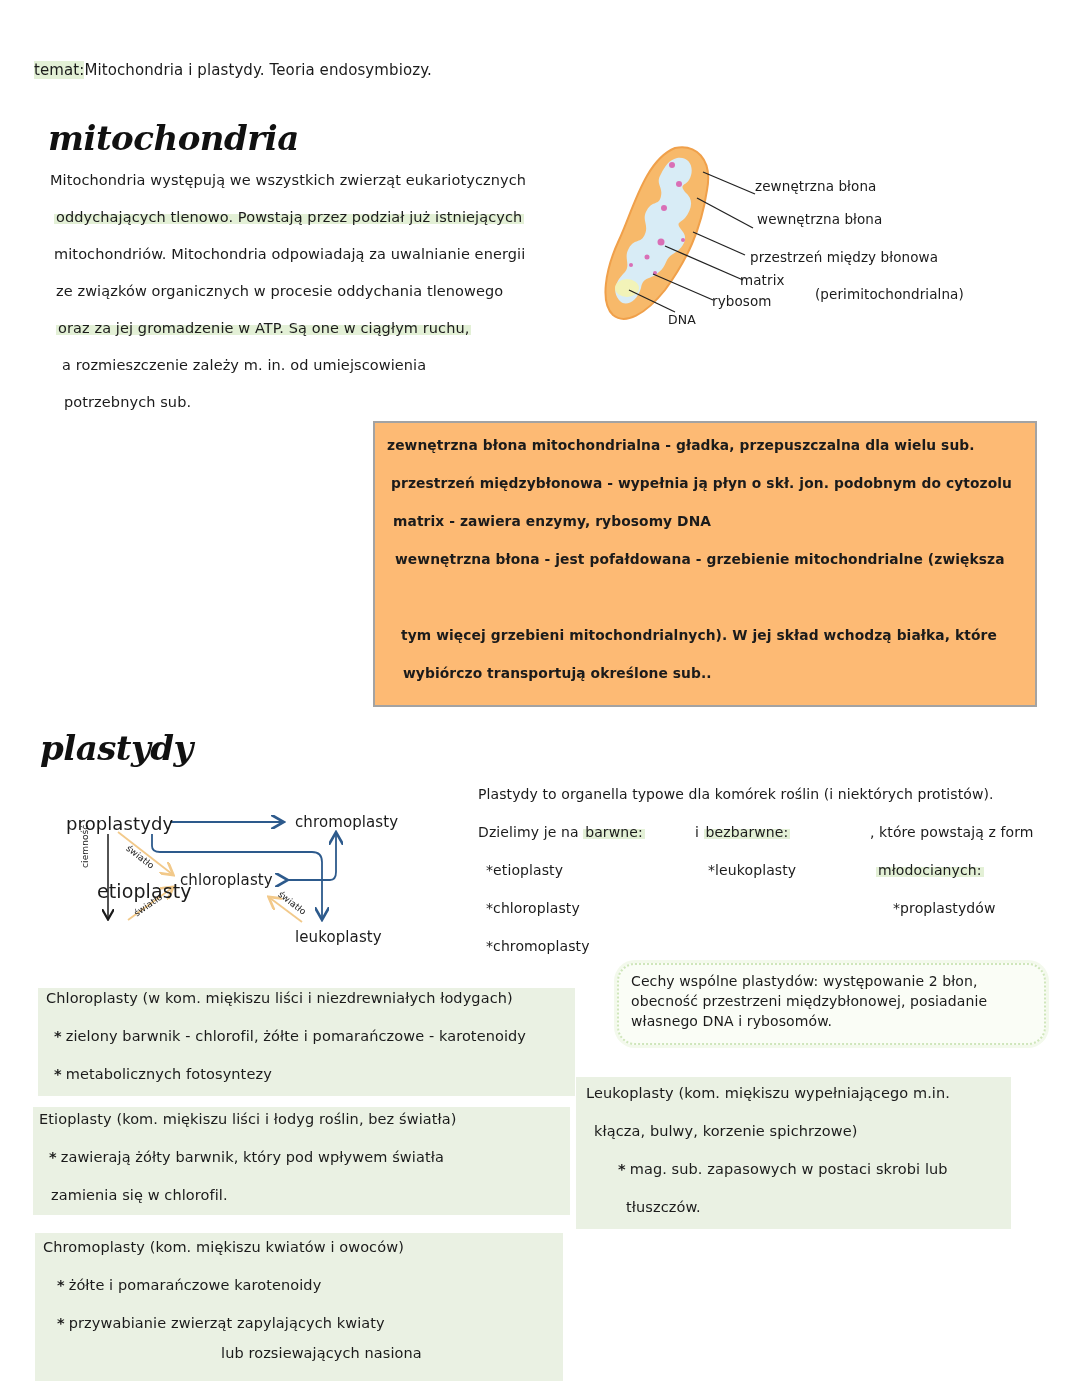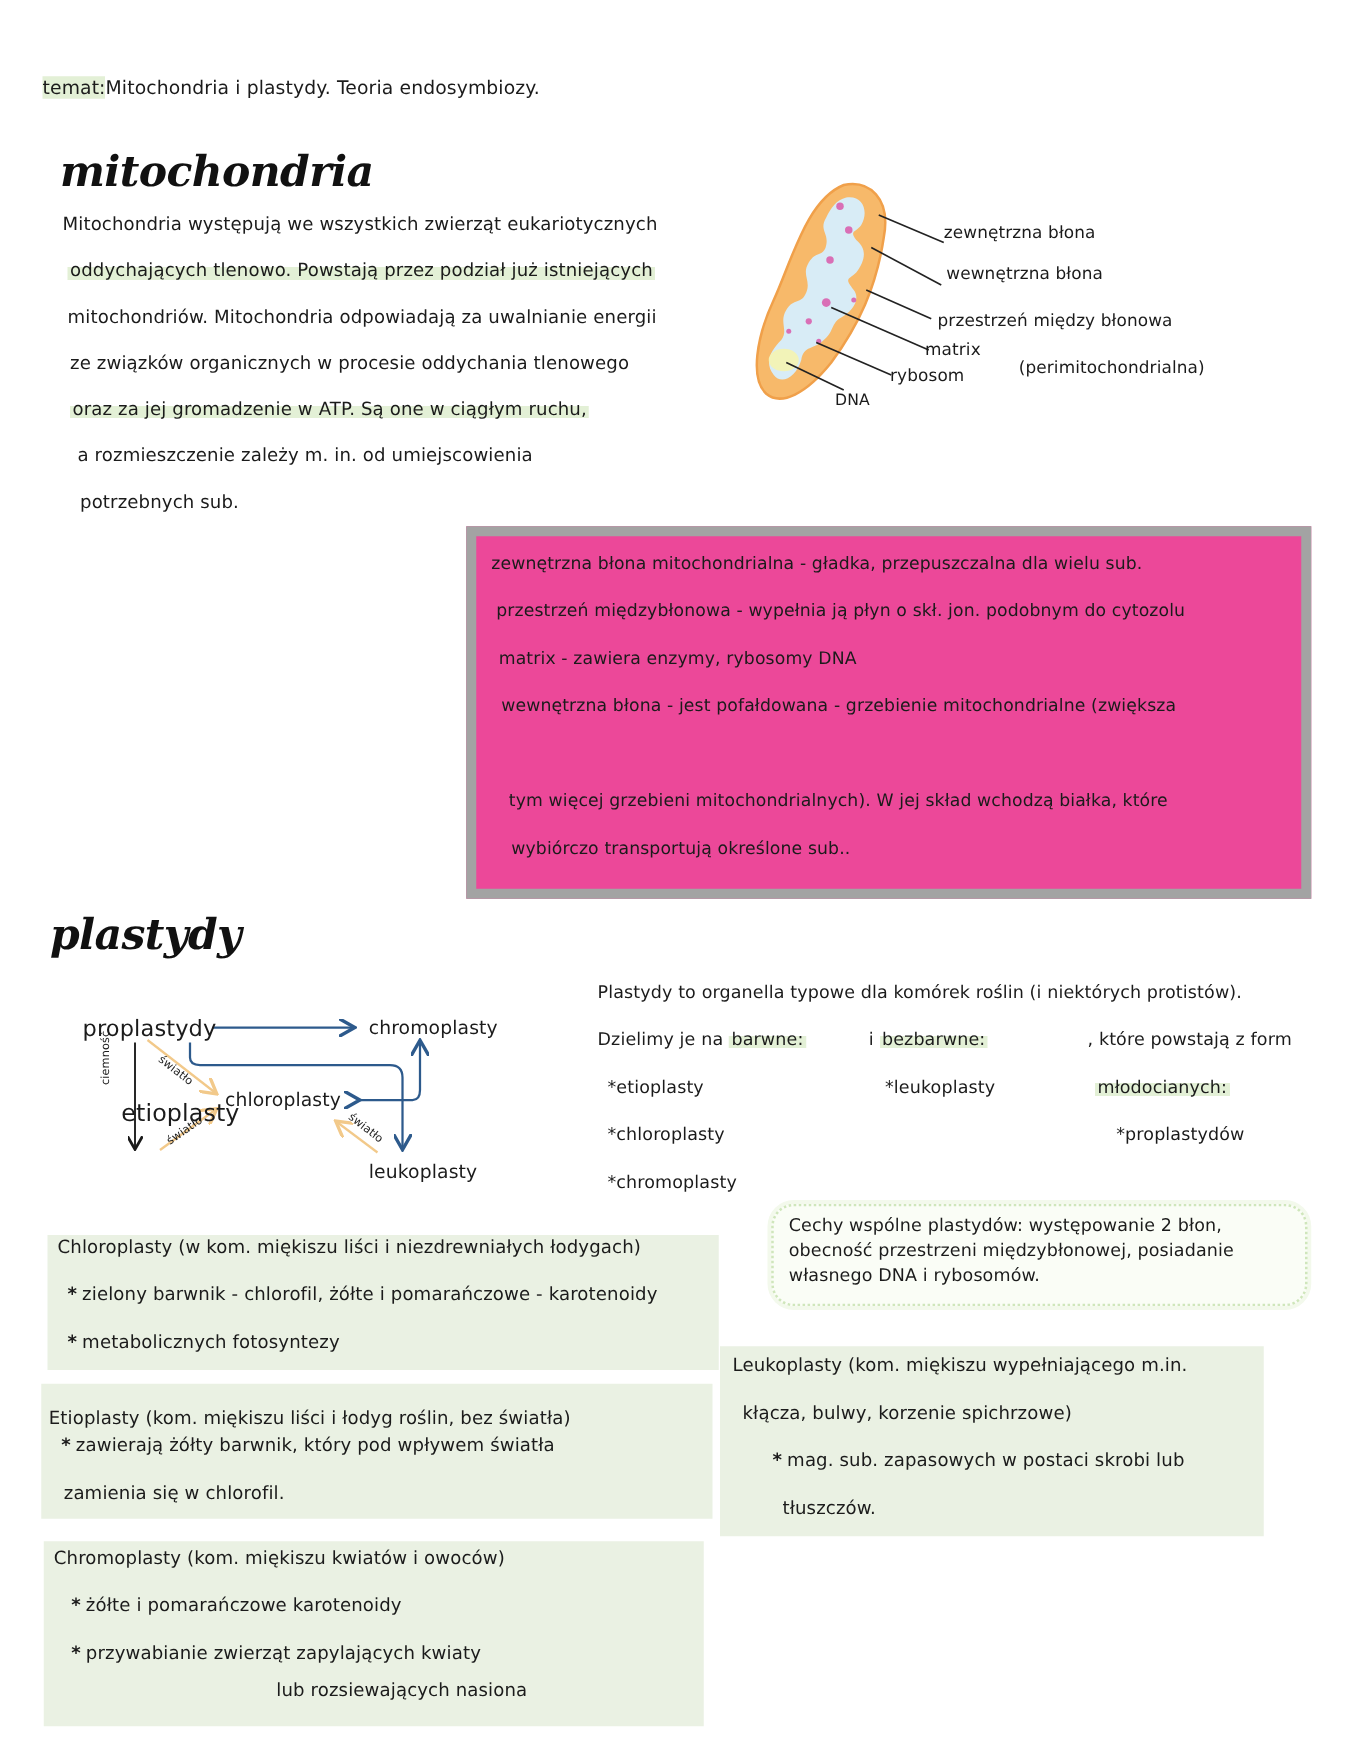--- a/index.html
+++ b/index.html
@@ -6,21 +6,21 @@
   body {
     width: 1080px; height: 1395px; position: relative; overflow: hidden;
     background: #ffffff; color: #1a1a1a;
     font-family: "DejaVu Sans", sans-serif;
   }
   .abs { position: absolute; }
   .hand { font-family: "DejaVu Sans", sans-serif; font-size: 14.5px; color: #1b1b1b; white-space: nowrap; letter-spacing: 0.1px; }
   .heading { font-family: "DejaVu Serif", serif; font-weight: bold; font-style: italic; font-size: 34px; color: #111; letter-spacing: -0.5px; }
   .hl { background: linear-gradient(transparent 30%, #e3f0d6 30%, #e3f0d6 92%, transparent 92%); padding: 0 2px; }
   .box { position: absolute; background: #eaf1e3; }
-  .box-outline { position: absolute; background: #ec4899; border: 8px solid #a3a3a3; }
+  .box-outline { position: absolute; background: #fdba74; border: 2px solid #a3a3a3; font-weight: bold; }
   .bullet-star { font-weight: bold; margin-right: 4px; }
   .cloud {
     position: absolute; border: 2px dotted #cfe6bb; border-radius: 18px; background: #fafdf6;
     box-shadow: 0 0 0 3px #f3f9ec;
   }
   .lbl { font-size: 13.5px; }
   .tiny { font-size: 9px; }
 </style>
 </head>
 <body>
@@ -140,21 +140,21 @@
   <div class="abs hand" style="left:12px; top:48px; font-size:14px;">własnego DNA i rybosomów.</div>
 </div>
 
 <div class="box" style="left:38px; top:988px; width:537px; height:108px;">
   <div class="abs hand" style="left:8px; top:2px; font-size:14.5px;">Chloroplasty (w kom. miękiszu liści i niezdrewniałych łodygach)</div>
   <div class="abs hand" style="left:16px; top:40px; font-size:14.5px;"><span class="bullet-star">*</span><span>zielony barwnik - chlorofil, żółte i pomarańczowe - karotenoidy</span></div>
   <div class="abs hand" style="left:16px; top:78px; font-size:14.5px;"><span class="bullet-star">*</span><span>metabolicznych fotosyntezy</span></div>
 </div>
 
 <div class="box" style="left:33px; top:1107px; width:537px; height:108px;">
-  <div class="abs hand" style="left:6px; top:20px; font-size:14.5px;">Etioplasty (kom. miękiszu liści i łodyg roślin, bez światła)</div>
+  <div class="abs hand" style="left:6px; top:4px; font-size:14.5px;">Etioplasty (kom. miękiszu liści i łodyg roślin, bez światła)</div>
   <div class="abs hand" style="left:16px; top:42px; font-size:14.5px;"><span class="bullet-star">*</span><span>zawierają żółty barwnik, który pod wpływem światła</span></div>
   <div class="abs hand" style="left:18px; top:80px; font-size:14.5px;">zamienia się w chlorofil.</div>
 </div>
 
 <div class="box" style="left:35px; top:1233px; width:528px; height:148px;">
   <div class="abs hand" style="left:8px; top:6px; font-size:14.5px;">Chromoplasty (kom. miękiszu kwiatów i owoców)</div>
   <div class="abs hand" style="left:22px; top:44px; font-size:14.5px;"><span class="bullet-star">*</span><span>żółte i pomarańczowe karotenoidy</span></div>
   <div class="abs hand" style="left:22px; top:82px; font-size:14.5px;"><span class="bullet-star">*</span><span>przywabianie zwierząt zapylających kwiaty</span></div>
   <div class="abs hand" style="left:186px; top:112px; font-size:14.5px;">lub rozsiewających nasiona</div>
 </div>

